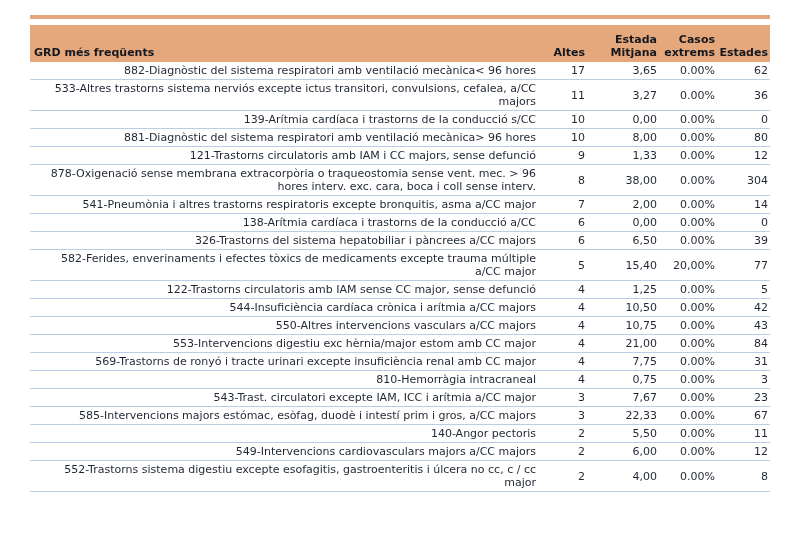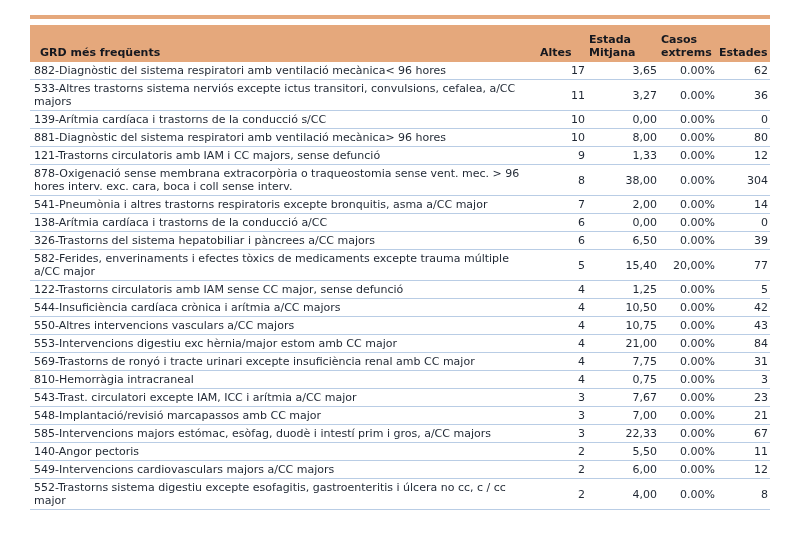--- a/index.html
+++ b/index.html
@@ -35,37 +35,37 @@
   table.grd-table col.c-estada  { width: 72px; }
   table.grd-table col.c-casos   { width: 58px; }
   table.grd-table col.c-estades { width: 53px; }
   thead th {
     background: #e5a87c;
     color: #15181f;
     font-weight: bold;
     vertical-align: bottom;
     height: 32px;
     padding: 2px 2px 3px 2px;
-    text-align: left;
+    text-align: right;
     font-size: 11px;
     line-height: 13px;
   }
   thead th.desc-head {
     text-align: left;
-    padding-left: 10px;
+    padding-left: 4px;
   }
   tbody td {
     border-bottom: 1px solid #b9cde5;
     padding: 2px 2px 2px 2px;
     vertical-align: middle;
     text-align: right;
     white-space: nowrap;
   }
   tbody td.desc-cell {
-    text-align: left;
+    text-align: right;
     padding-left: 4px;
     white-space: normal;
     word-wrap: break-word;
   }
 </style>
 </head>
 <body>
 
 <div class="report">
   <div class="top-rule"></div>
@@ -200,27 +200,20 @@
           <td>3</td>
         </tr>
         <tr>
           <td class="desc-cell">543-Trast. circulatori excepte IAM, ICC i arítmia a/CC major</td>
           <td>3</td>
           <td>7,67</td>
           <td>0.00%</td>
           <td>23</td>
         </tr>
         <tr>
-          <td class="desc-cell">548-Implantació/revisió marcapassos amb CC major</td>
-          <td>3</td>
-          <td>7,00</td>
-          <td>0.00%</td>
-          <td>21</td>
-        </tr>
-        <tr>
           <td class="desc-cell">585-Intervencions majors estómac, esòfag, duodè i intestí prim i gros, a/CC majors</td>
           <td>3</td>
           <td>22,33</td>
           <td>0.00%</td>
           <td>67</td>
         </tr>
         <tr>
           <td class="desc-cell">140-Angor pectoris</td>
           <td>2</td>
           <td>5,50</td>

